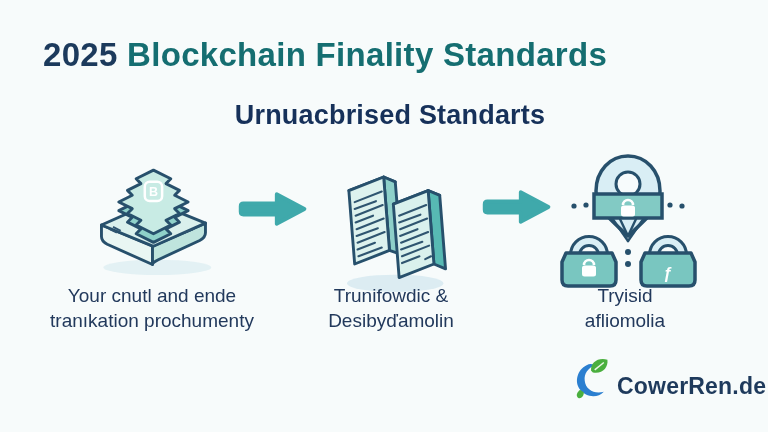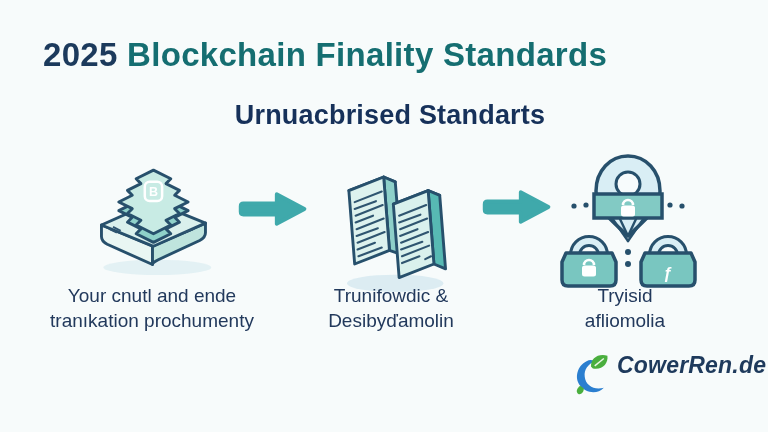--- a/index.html
+++ b/index.html
@@ -26,21 +26,21 @@
     font-size:19px;line-height:25px;color:#22395c;font-weight:500;
   }
   .caption.c1{left:2px;}
   .caption.c2{left:241px;}
   .caption.c3{left:475px;}
   .arrow{position:absolute;width:74px;height:46px;}
   .arrow.a1{left:236px;top:186px;}
   .arrow.a2{left:480px;top:184px;}
   .logo{
     position:absolute;left:572px;top:352px;height:48px;
-    display:flex;align-items:flex-start;gap:5px;font-style:italic;
+    display:flex;align-items:flex-end;gap:5px;
   }
   .logo-text{font-size:23px;font-weight:bold;color:#1e3a5c;letter-spacing:0.2px;}
   svg{display:block;}
 </style>
 </head>
 <body>
 
 <div class="canvas">
 
   <div class="title">

